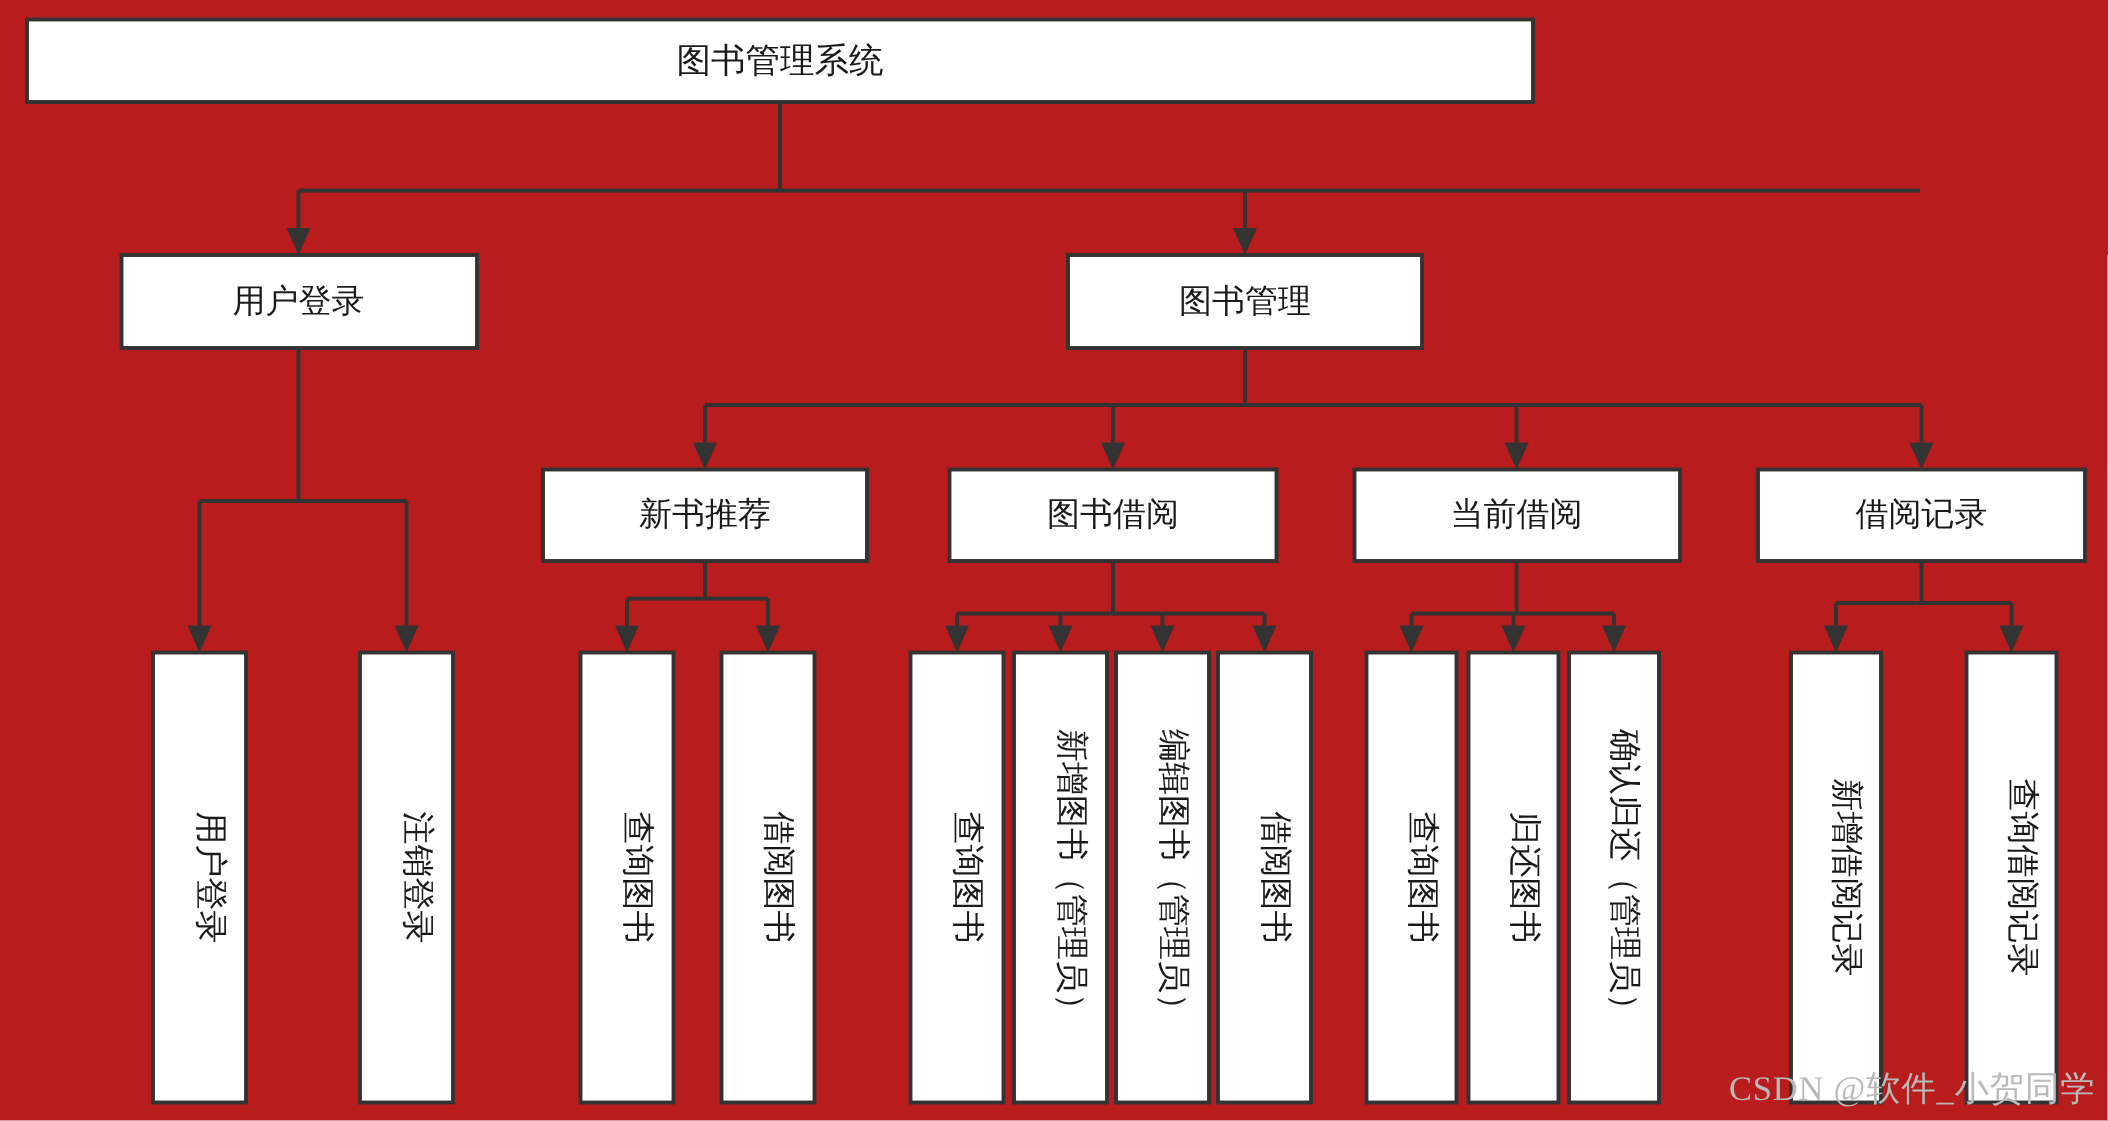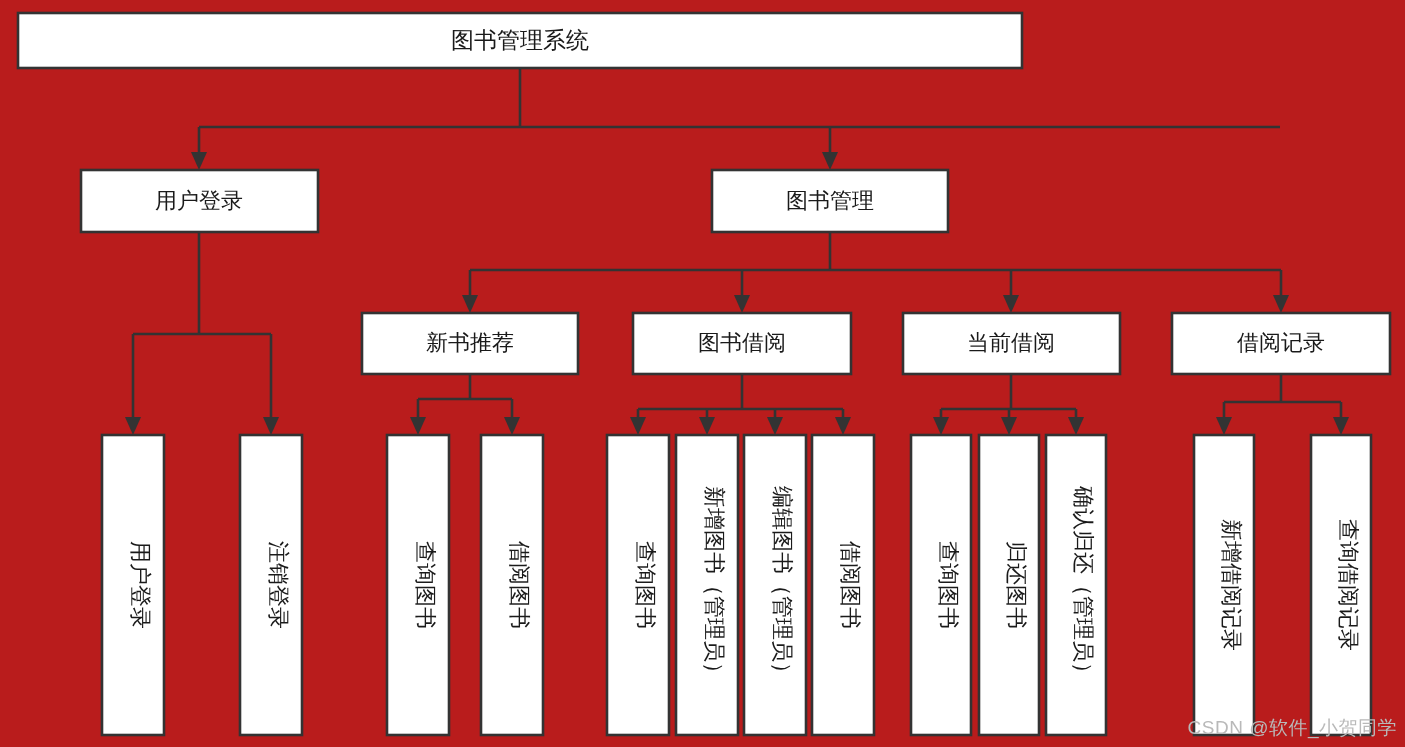--- a/index.html
+++ b/index.html
@@ -55,22 +55,22 @@
     stroke-linecap: butt;
   }
   .arrow-head {
     fill: #333333;
     stroke: none;
   }
   .watermark {
     position: absolute;
     right: 8px;
     bottom: 6px;
-    font-family: Liberation Sans, sans-serif;
-    font-size: 19px;
+    font-family: Liberation Serif, serif;
+    font-size: 23px;
     color: #b9b9b9;
     letter-spacing: 0.5px;
     white-space: nowrap;
     pointer-events: none;
   }
 </style>
 </head>
 <body>
 
 <div id="diagram-root">

